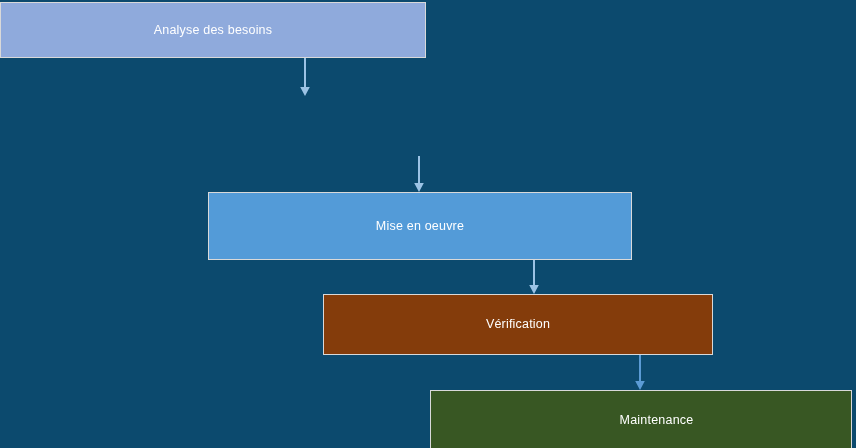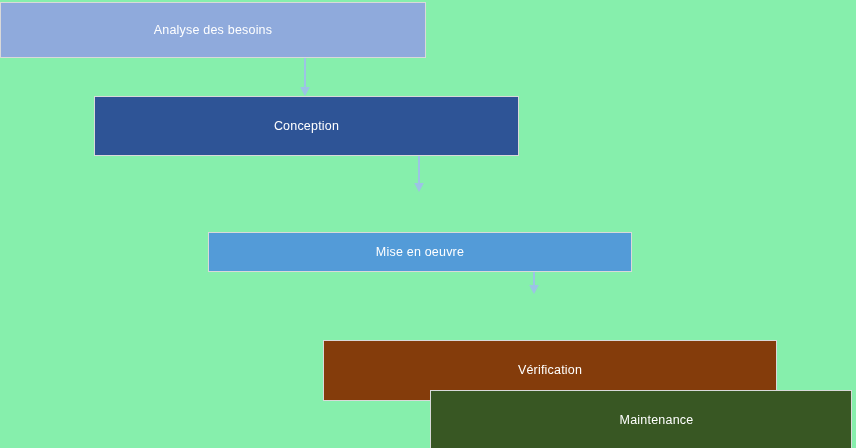--- a/index.html
+++ b/index.html
@@ -38,21 +38,21 @@
     position: absolute;
   }
   .connector svg {
     display: block;
     overflow: visible;
   }
 </style>
 </head>
 <body>
 
-<div id="canvas" style="width: 856px; height: 448px; background: #86efac;">
+<div id="canvas" style="width: 856px; height: 448px; background: #0c4a6e;">
     <div class="connector" style="left: 298px; top: 58px; width: 14px; height: 38px;">
       <svg width="14" height="38" viewBox="0 0 14 38">
         <line x1="7" y1="0" x2="7" y2="29" stroke="#9CC3E5" stroke-width="2"></line>
         <polygon points="2.2,29 11.8,29 7,38" fill="#9CC3E5"></polygon>
       </svg>
     </div>
     <div class="connector" style="left: 412px; top: 156px; width: 14px; height: 36px;">
       <svg width="14" height="36" viewBox="0 0 14 36">
         <line x1="7" y1="0" x2="7" y2="27" stroke="#9CC3E5" stroke-width="2"></line>
         <polygon points="2.2,27 11.8,27 7,36" fill="#9CC3E5"></polygon>
@@ -66,25 +66,22 @@
     </div>
     <div class="connector" style="left: 633px; top: 355px; width: 14px; height: 35px;">
       <svg width="14" height="35" viewBox="0 0 14 35">
         <line x1="7" y1="0" x2="7" y2="26" stroke="#5B9BD5" stroke-width="2"></line>
         <polygon points="2.2,26 11.8,26 7,35" fill="#5B9BD5"></polygon>
       </svg>
     </div>
     <div class="stage-box" style="left: 0px; top: 2px; width: 426px; height: 56px; background: rgb(143, 170, 220); border-color: rgb(217, 217, 217);">
       <span class="stage-label" style="color: rgb(255, 255, 255);">Analyse des besoins</span>
     </div>
-    <div class="stage-box" style="left: 94px; top: 96px; width: 425px; height: 60px; background: rgb(46, 84, 150); border-color: rgb(217, 217, 217);">
-      <span class="stage-label" style="color: rgb(255, 255, 255);">Conception</span>
-    </div>
-    <div class="stage-box" style="left: 208px; top: 192px; width: 424px; height: 40px; background: rgb(83, 155, 216); border-color: rgb(217, 217, 217); margin-top: 40px;">
+    <div class="stage-box" style="left: 208px; top: 192px; width: 424px; height: 68px; background: rgb(83, 155, 216); border-color: rgb(217, 217, 217);">
       <span class="stage-label" style="color: rgb(255, 255, 255);">Mise en oeuvre</span>
     </div>
-    <div class="stage-box" style="left: 323px; top: 294px; width: 454px; height: 61px; background: rgb(132, 60, 11); border-color: rgb(217, 217, 217); margin-top: 46px;">
+    <div class="stage-box" style="left: 323px; top: 294px; width: 390px; height: 61px; background: rgb(132, 60, 11); border-color: rgb(217, 217, 217);">
       <span class="stage-label" style="color: rgb(255, 255, 255);">Vérification</span>
     </div>
     <div class="stage-box" style="left: 430px; top: 390px; width: 422px; height: 60px; background: rgb(56, 87, 35); border-color: rgb(217, 217, 217);">
       <span class="stage-label" style="color: rgb(255, 255, 255); margin-left: 31px;">Maintenance</span>
     </div>
   </div>
 
 </body></html>

